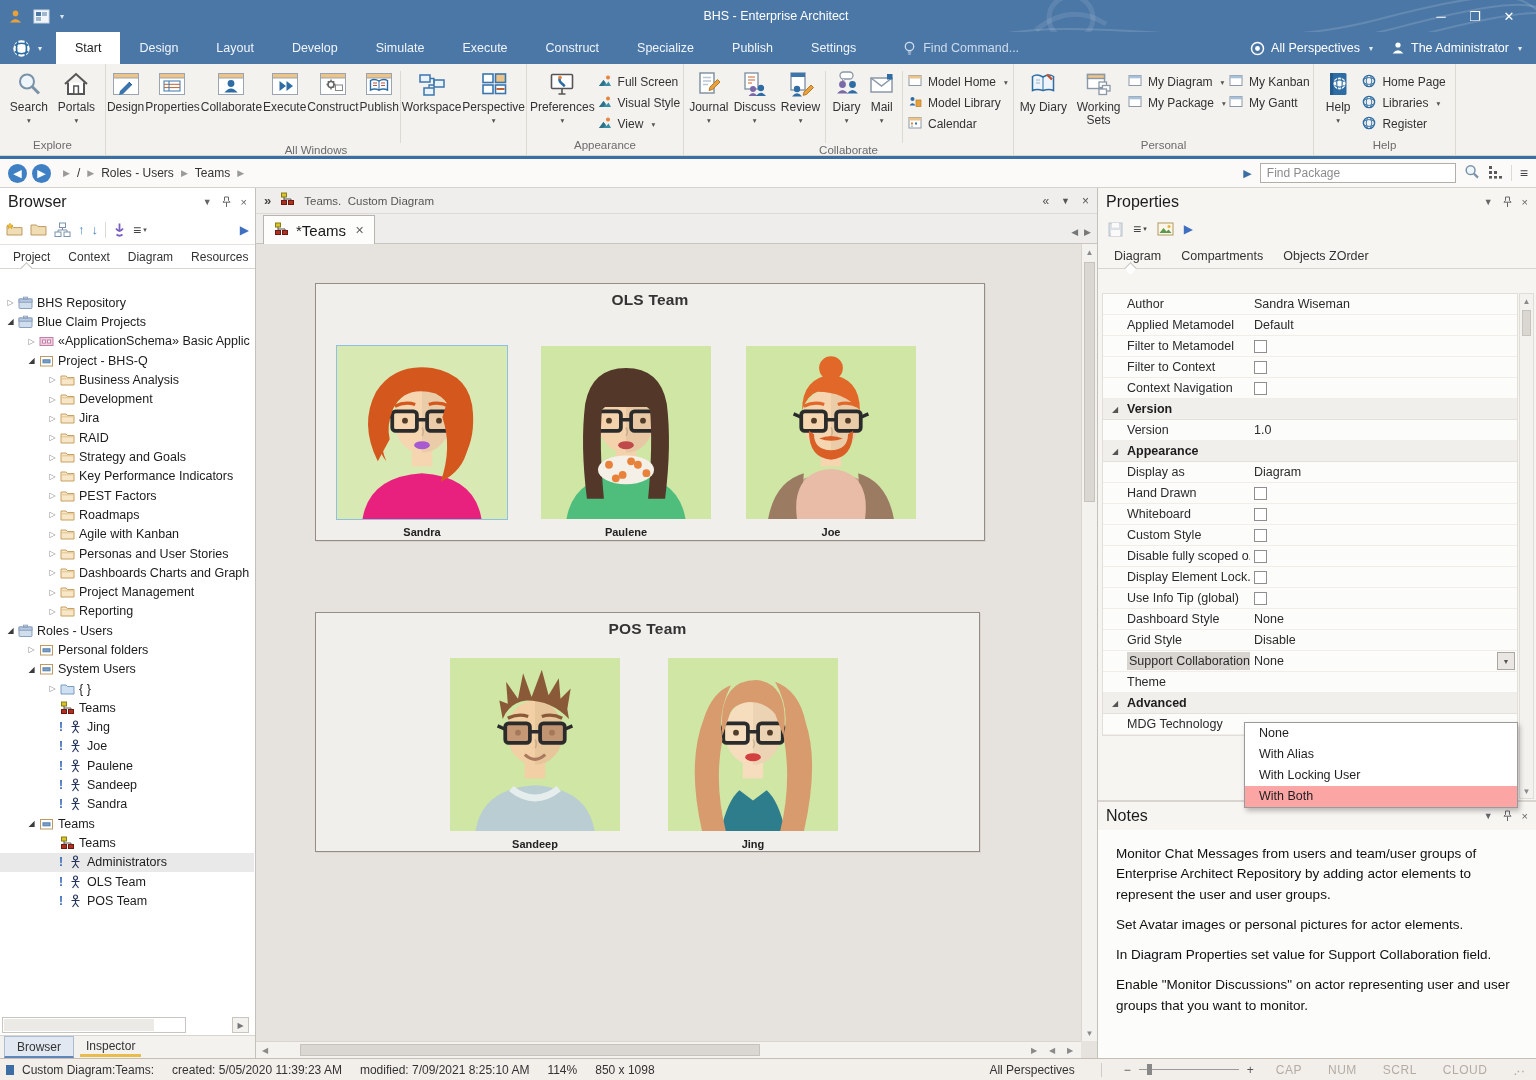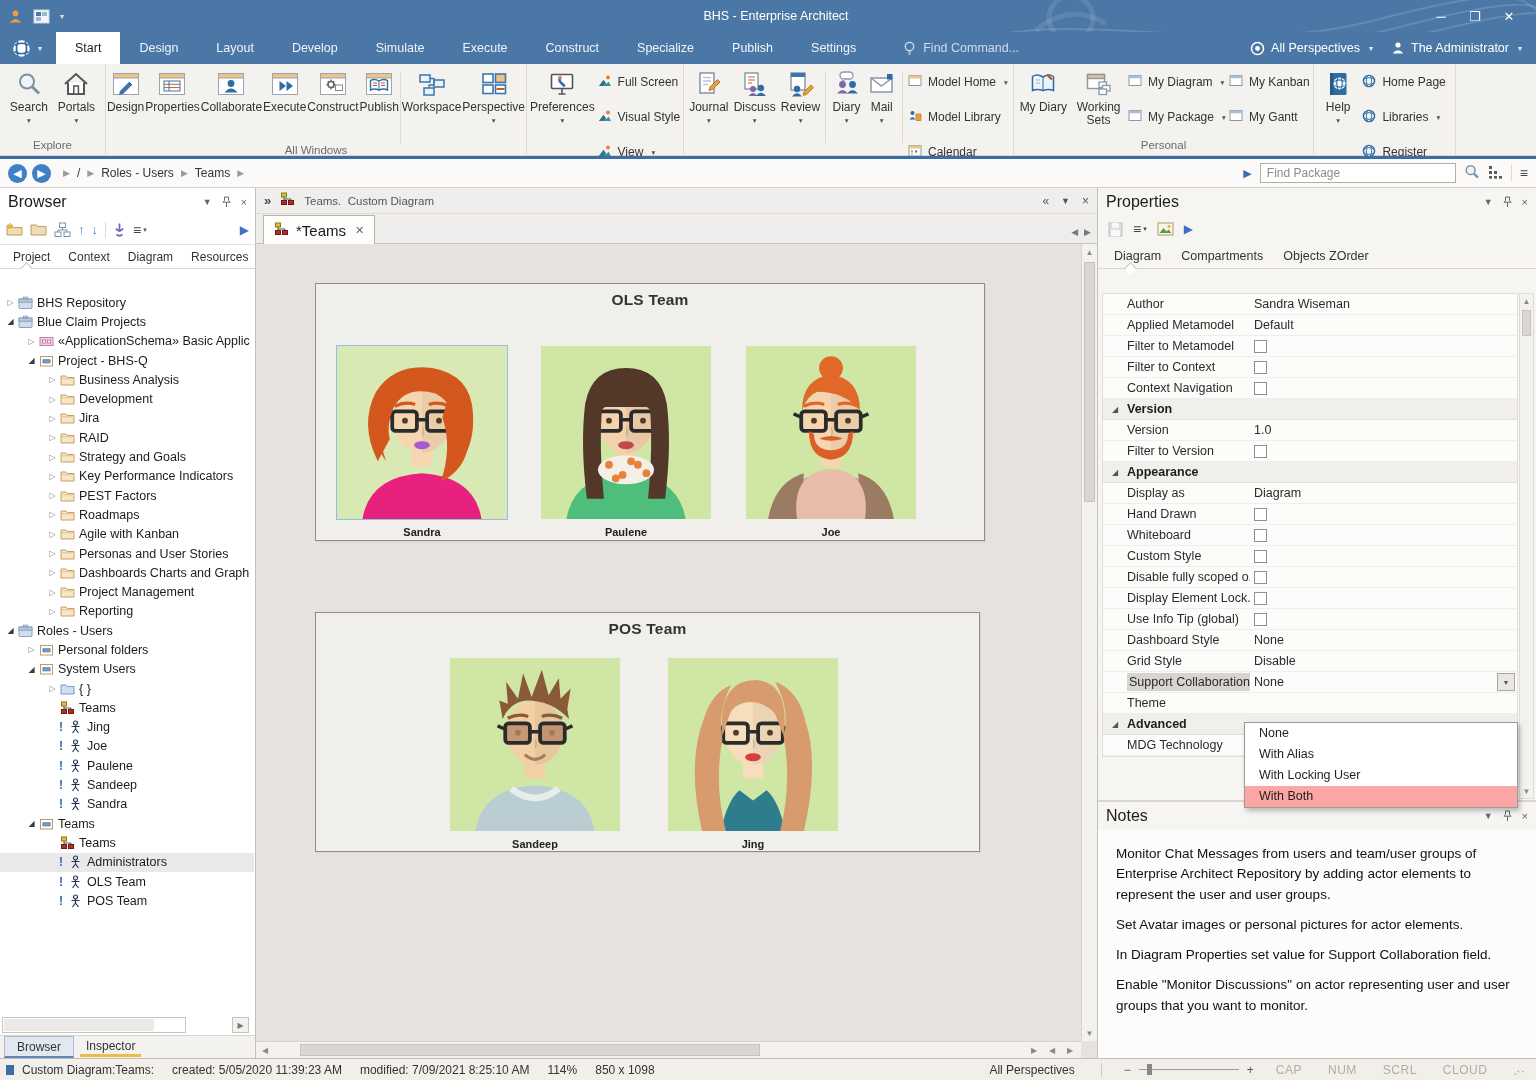--- a/index.html
+++ b/index.html
@@ -38,21 +38,21 @@
   .rgroup:nth-child(5){width:300px}
   .rgroup:nth-child(6){width:142px}
   .ritems{flex:1;display:flex;justify-content:space-evenly;align-items:flex-start;padding-top:5px}
   .rglabel{text-align:center;font-size:11.5px;color:#6b6b6b;padding:1px 0 4px}
   .rlg{display:flex;flex-direction:column;align-items:center;cursor:default;max-width:86px}
   .rlg .ric{height:30px;display:flex;align-items:center}
   .rlg .rlbl{font-size:12px;color:#333;text-align:center;line-height:1.12;margin-top:2px}
   .rlg.narrow .rlbl{width:52px}
   .rcaret{font-size:7.5px;color:#555;margin-top:2px}
   .rsep{width:1px;background:#ddd9d3;height:72px;margin-top:2px}
-  .rcol{display:flex;flex-direction:column;gap:17px;padding-top:4px}
+  .rcol{display:flex;flex-direction:column;gap:3px;padding-top:4px}
   .rsm{display:flex;align-items:center;gap:6px;height:18px;font-size:12px;color:#333;cursor:default}
   .rsm .rcaret{margin-top:0;margin-left:2px}
 
   .accent{position:absolute;left:0;top:156px;right:0;height:3px;background:#3a6ea5}
 
   
   .crumb{position:absolute;left:0;top:159px;right:0;height:29px;background:#fbfaf8;border-bottom:1px solid #d5d1cc;display:flex;align-items:center;padding:0 8px;z-index:4}
   .navbtn{width:19px;height:19px;border-radius:50%;background:#3f80c4;color:#fff;display:inline-flex;align-items:center;justify-content:center;font-size:11px;margin-right:5px;cursor:default}
   .csep{color:#9a9a9a;font-size:9px;margin:0 7px}
   .citem{font-size:12px;color:#333;cursor:default}
@@ -1331,24 +1331,20 @@
           <span class="pcheck"></span>
         </div>
         <div class="psec">
           <span class="tri">◢</span>
           <span>Version</span>
         </div>
         <div class="prow">
           <span class="plabel">Version</span>
           <span class="pval">1.0</span>
         </div>
-        <div class="prow">
-          <span class="plabel">Filter to Version</span>
-          <span class="pcheck"></span>
-        </div>
         <div class="psec">
           <span class="tri">◢</span>
           <span>Appearance</span>
         </div>
         <div class="prow">
           <span class="plabel">Display as</span>
           <span class="pval">Diagram</span>
         </div>
         <div class="prow">
           <span class="plabel">Hand Drawn</span>

